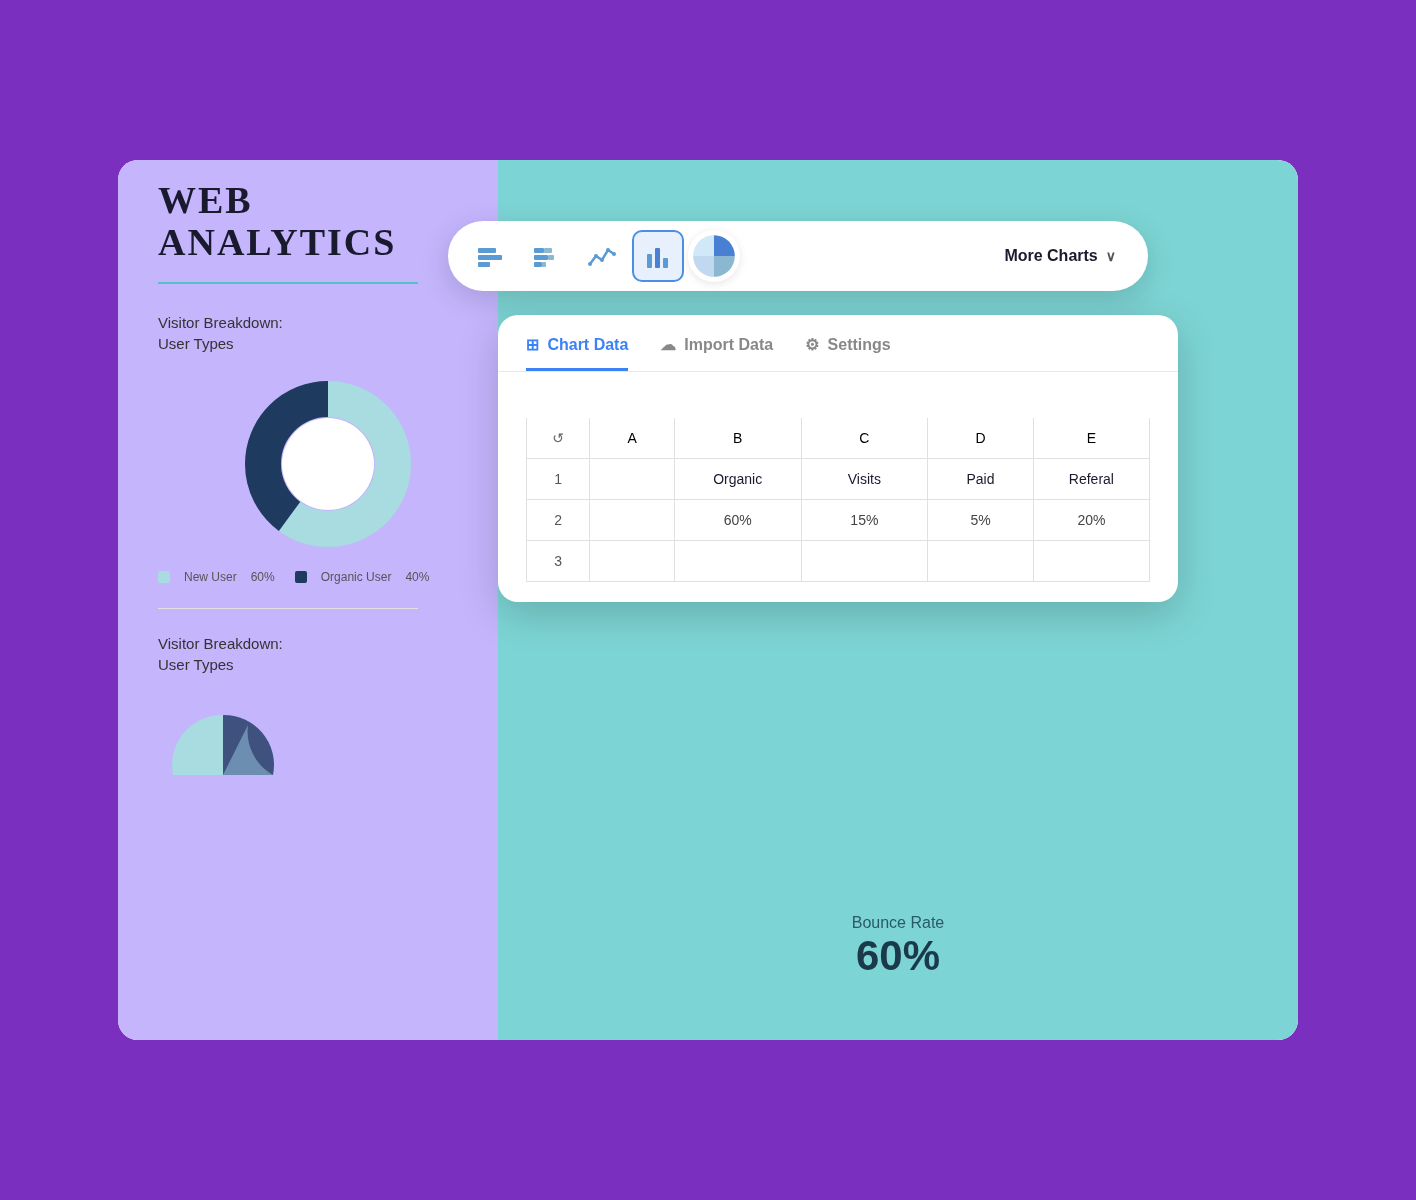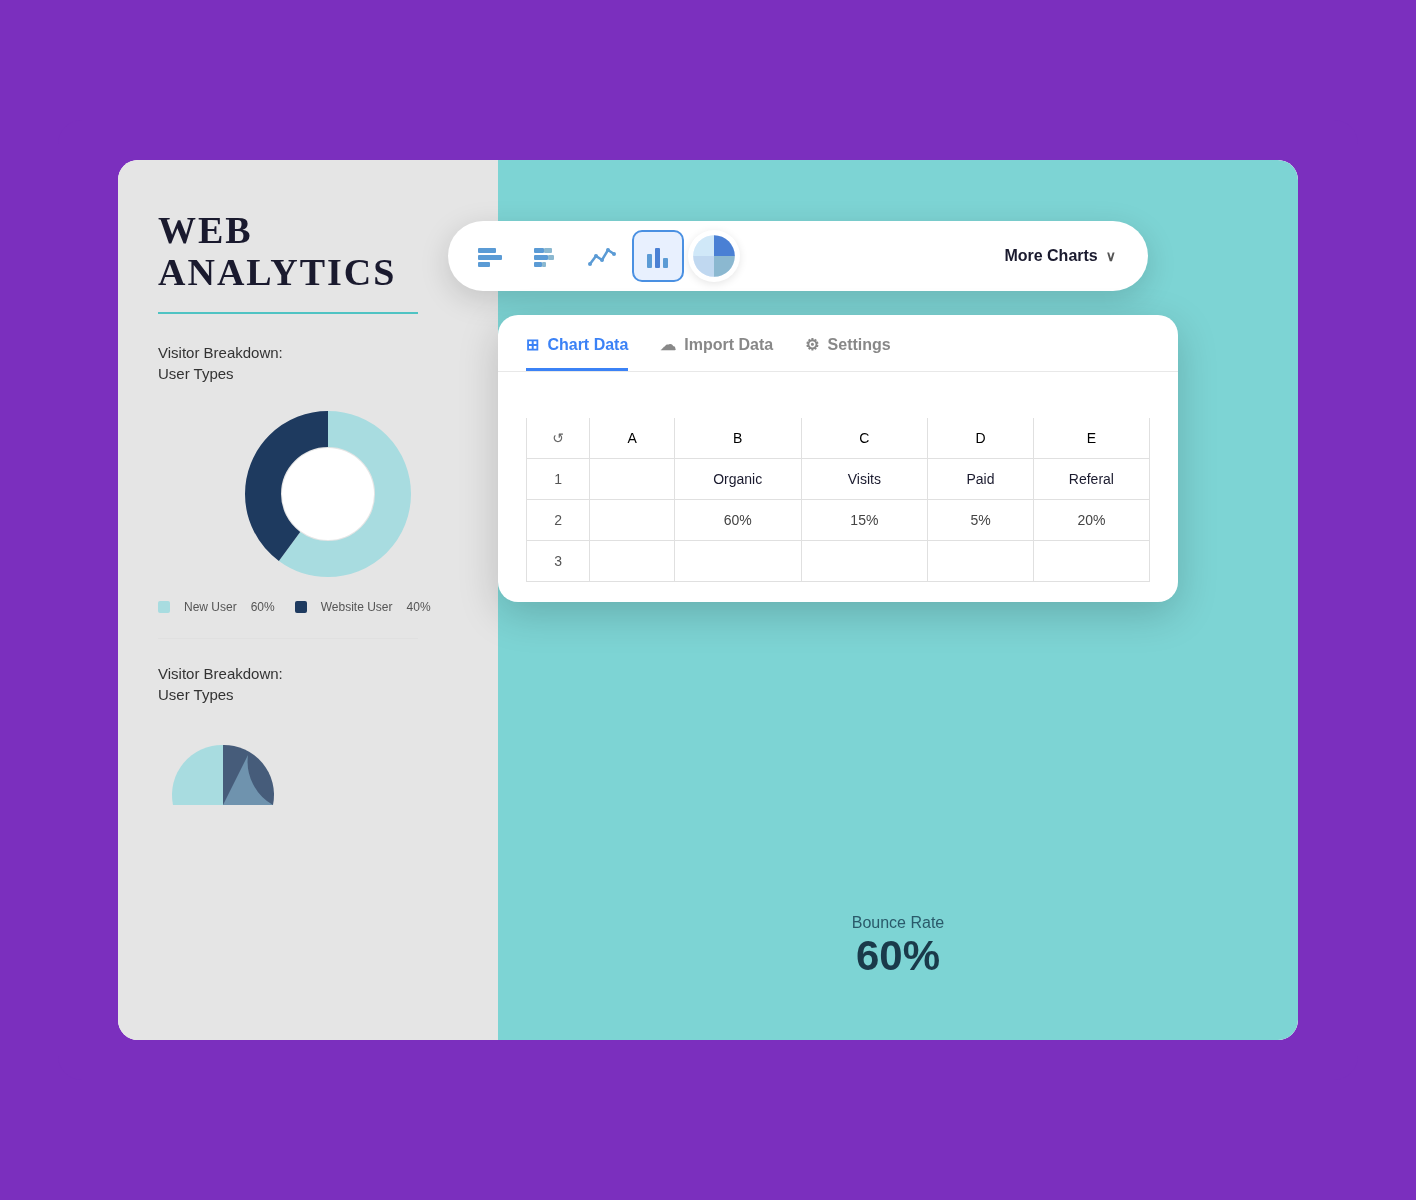--- a/index.html
+++ b/index.html
@@ -35,22 +35,22 @@
       overflow: hidden;
     }
 
     
     .left-panel {
       position: absolute;
       left: 0;
       top: 0;
       width: 420px;
       height: 100%;
-      background: #e5e5e5;
-      padding: 50px 40px;
+      background: #c4b5fd;
+      padding: 20px 40px;
     }
 
     .web-analytics-title {
       font-size: 38px;
       font-weight: 800;
       color: #1a1a2e;
       letter-spacing: 2px;
       text-transform: uppercase;
       line-height: 1.1;
       font-family: Georgia, 'Times New Roman', serif;
@@ -329,21 +329,21 @@
       </div>
 
       <div class="legend">
         <div class="legend-item">
           <div class="legend-dot new-user"></div>
           <span>New User</span>
           <span>60%</span>
         </div>
         <div class="legend-item">
           <div class="legend-dot returned-user"></div>
-          <span>Website User</span>
+          <span>Organic User</span>
           <span>40%</span>
         </div>
       </div>
 
       <div class="section-divider"></div>
 
       <div class="section-label" style="white-space: pre-line;">Visitor Breakdown:
 User Types</div>
 
       <div class="small-pie-container">

